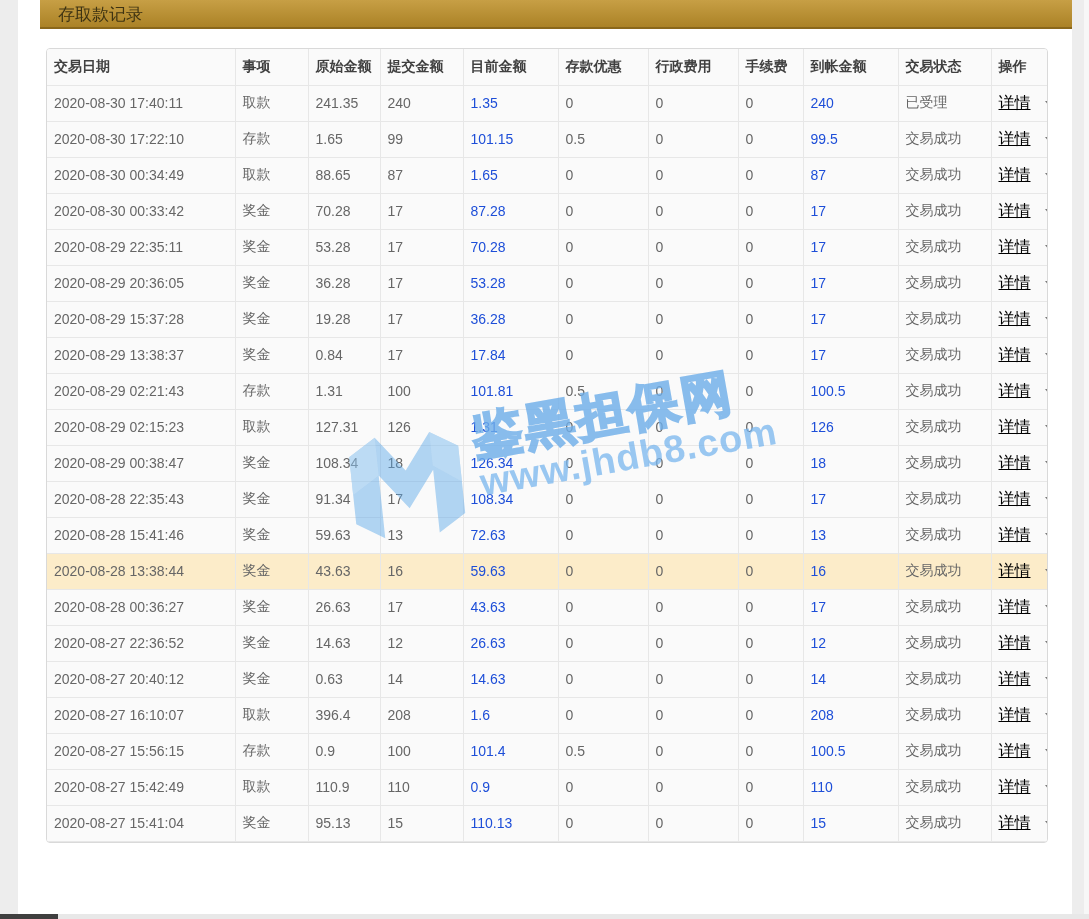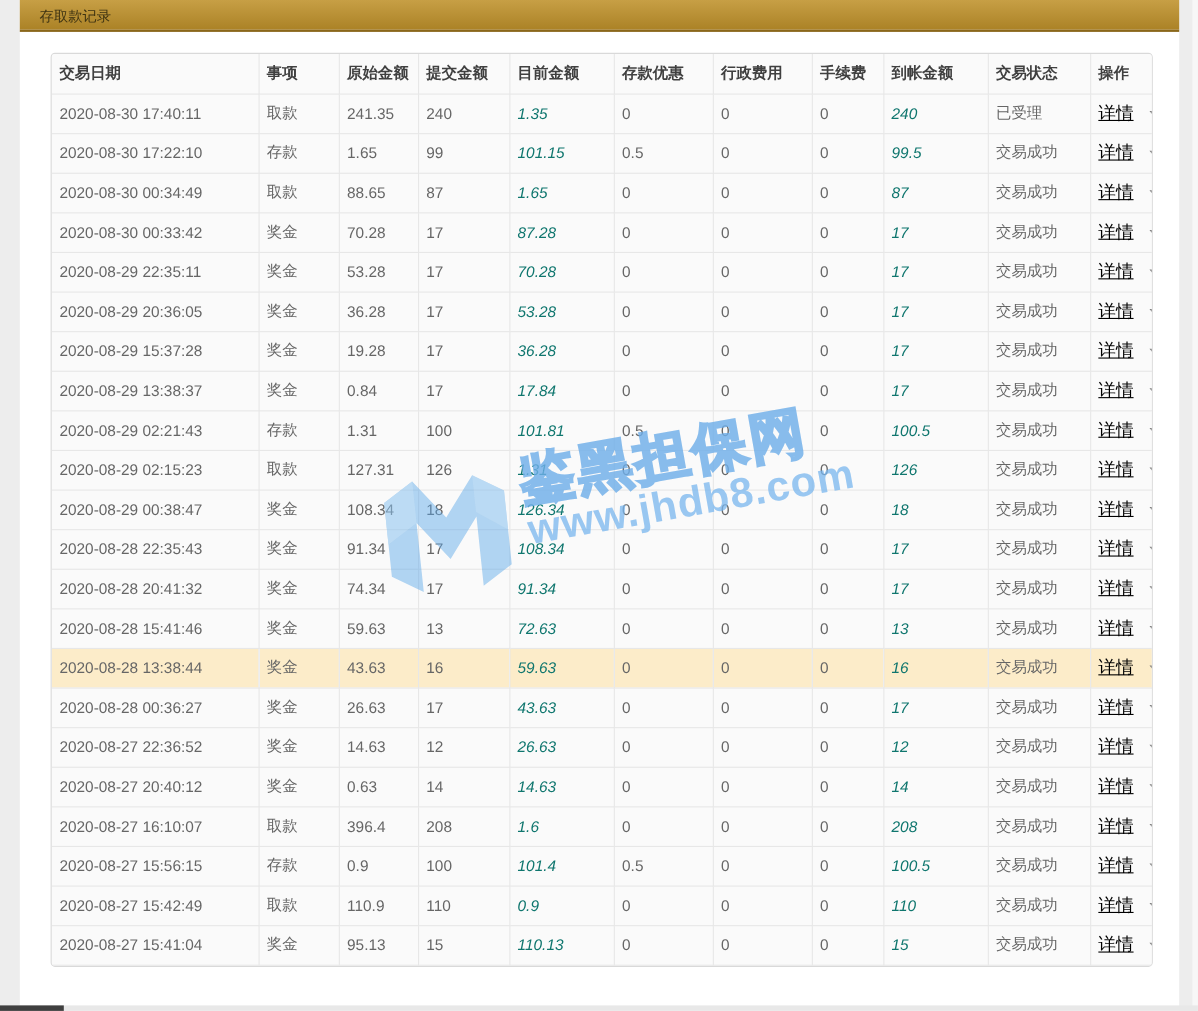--- a/index.html
+++ b/index.html
@@ -13,22 +13,23 @@
   .panel {
     position:absolute; left:18px; top:0; width:1054px; height:919px;
     background:#ffffff;
   }
   .titlebar {
     height:29px;
     background:linear-gradient(#c79f45, #ab8226);
     border-bottom:2px solid #8a671a;
     line-height:29px;
     padding-left:18px;
-    font-size:13px;
+    font-size:17px;
     color:#3e3312;
+    margin-left:22px;
   }
   .table-wrap {
     position:absolute; left:28px; top:48px; width:1002px;
     border:1px solid #d9d9d9;
     border-radius:4px;
     overflow:hidden;
     background:#fafafa;
   }
   table { border-collapse:collapse; table-layout:fixed; width:1028px; }
   th, td {
@@ -38,21 +39,21 @@
     font-size:14px;
     border-bottom:1px solid #e7e7e7;
     border-right:1px solid #e7e7e7;
     white-space:nowrap;
     overflow:hidden;
   }
   th:last-child, td:last-child { border-right:none; }
   th { color:#404040; font-weight:bold; background:#fafafa; }
   td { color:#666666; background:#fafafa; }
   tr.highlight td { background:#fcecc9;margin-left:48px; }
-  td.green { color:#0f766e;font-style:italic; }
+  td.green { color:#1d4ed8; }
   a.detail-link {
     color:#000000;
     text-decoration:underline;
     font-size:16px;
     cursor:pointer;
   }
   .caret {
     display:inline-block;
     width:0; height:0;
     border-left:5px solid transparent;
@@ -320,35 +321,20 @@
     <td>0</td>
     <td>0</td>
     <td>0</td>
     <td class="green">17</td>
     <td>交易成功</td>
     <td>
       <a class="detail-link">详情</a><span class="caret"></span>
     </td>
   </tr>
           <tr>
-    <td>2020-08-28 20:41:32</td>
-    <td>奖金</td>
-    <td>74.34</td>
-    <td>17</td>
-    <td class="green">91.34</td>
-    <td>0</td>
-    <td>0</td>
-    <td>0</td>
-    <td class="green">17</td>
-    <td>交易成功</td>
-    <td>
-      <a class="detail-link">详情</a><span class="caret"></span>
-    </td>
-  </tr>
-          <tr>
     <td>2020-08-28 15:41:46</td>
     <td>奖金</td>
     <td>59.63</td>
     <td>13</td>
     <td class="green">72.63</td>
     <td>0</td>
     <td>0</td>
     <td>0</td>
     <td class="green">13</td>
     <td>交易成功</td>

